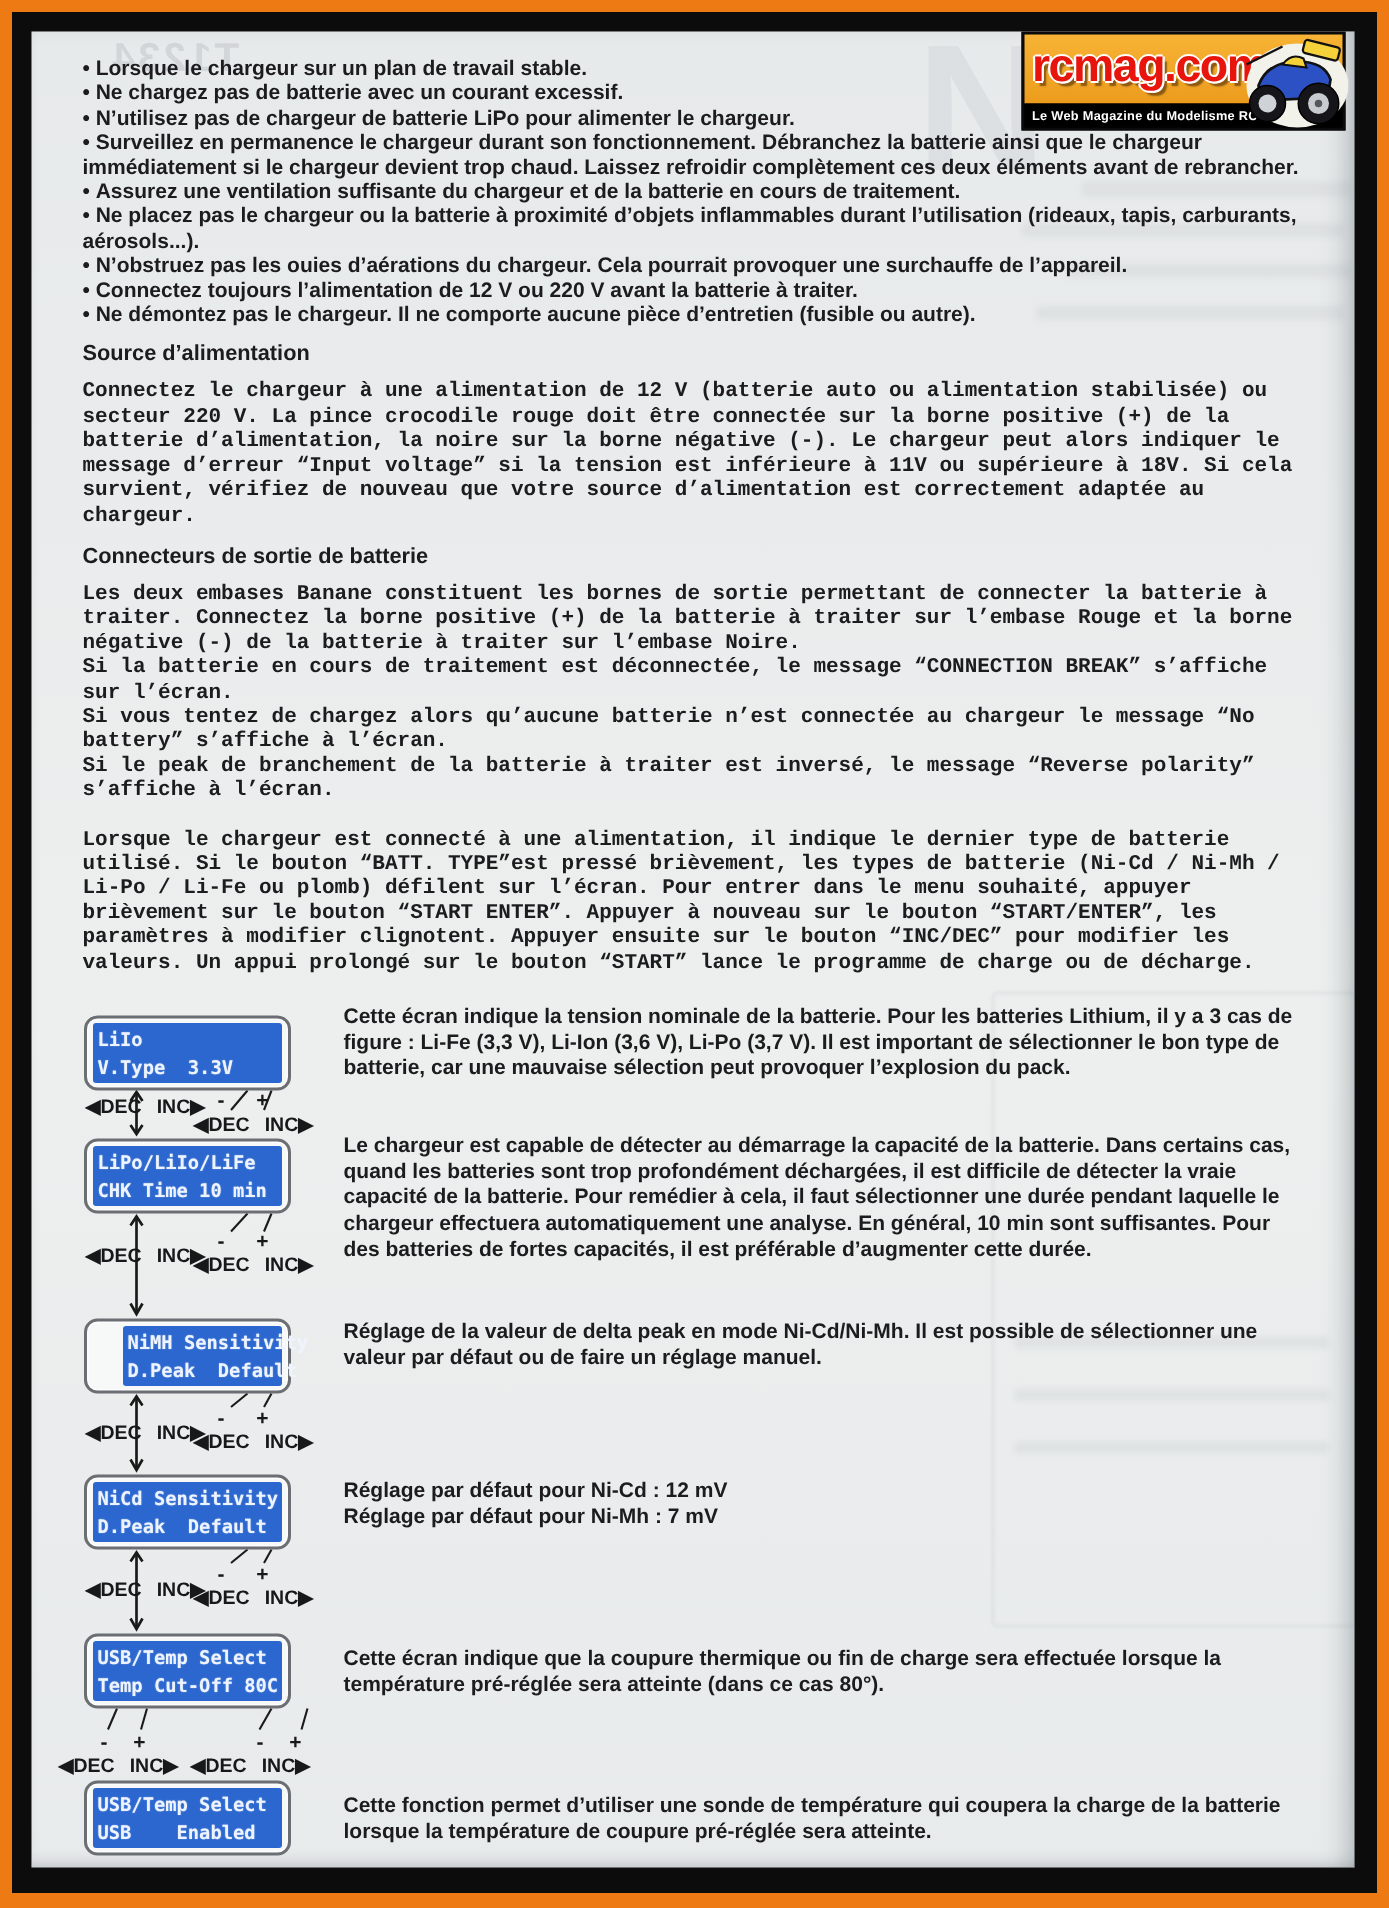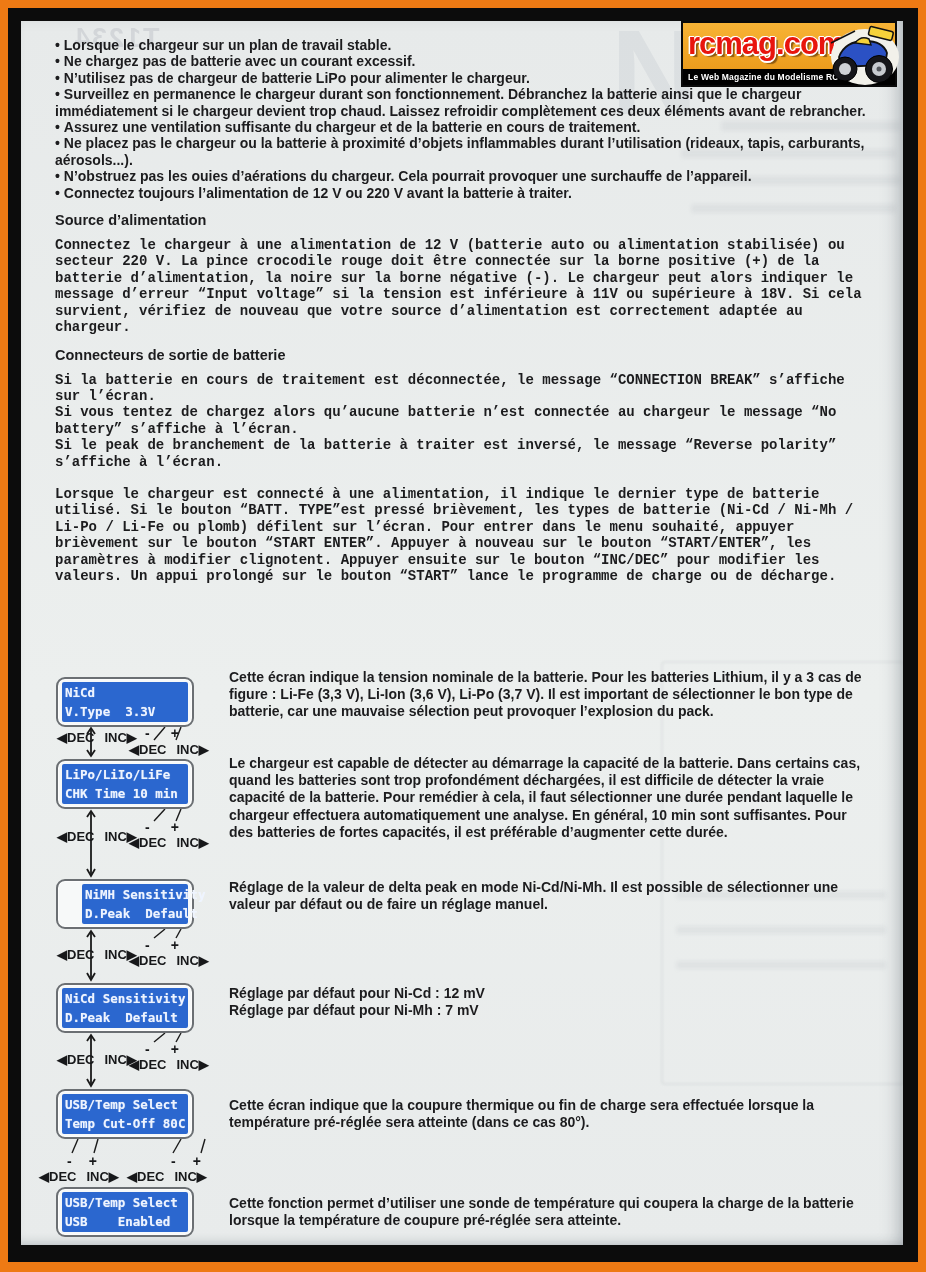--- a/index.html
+++ b/index.html
@@ -90,26 +90,28 @@
 
       <div class="bullets">
         <p>Lorsque le chargeur sur un plan de travail stable.</p>
         <p>Ne chargez pas de batterie avec un courant excessif.</p>
         <p>N’utilisez pas de chargeur de batterie LiPo pour alimenter le chargeur.</p>
         <p>Surveillez en permanence le chargeur durant son fonctionnement. Débranchez la batterie ainsi que le chargeur immédiatement si le chargeur devient trop chaud. Laissez refroidir complètement ces deux éléments avant de rebrancher.</p>
         <p>Assurez une ventilation suffisante du chargeur et de la batterie en cours de traitement.</p>
         <p>Ne placez pas le chargeur ou la batterie à proximité d’objets inflammables durant l’utilisation (rideaux, tapis, carburants, aérosols...).</p>
         <p>N’obstruez pas les ouies d’aérations du chargeur. Cela pourrait provoquer une surchauffe de l’appareil.</p>
         <p>Connectez toujours l’alimentation de 12 V ou 220 V avant la batterie à traiter.</p>
+        <p>Ne démontez pas le chargeur. Il ne comporte aucune pièce d’entretien (fusible ou autre).</p>
       </div>
 
       <h3 class="hd">Source d’alimentation</h3>
       <p class="para">Connectez le chargeur à une alimentation de 12 V (batterie auto ou alimentation stabilisée) ou secteur 220 V. La pince crocodile rouge doit être connectée sur la borne positive (+) de la batterie d’alimentation, la noire sur la borne négative (-). Le chargeur peut alors indiquer le message d’erreur “Input voltage” si la tension est inférieure à 11V ou supérieure à 18V. Si cela survient, vérifiez de nouveau que votre source d’alimentation est correctement adaptée au chargeur.</p>
 
       <h3 class="hd">Connecteurs de sortie de batterie</h3>
+      <p class="para">Les deux embases Banane constituent les bornes de sortie permettant de connecter la batterie à traiter. Connectez la borne positive (+) de la batterie à traiter sur l’embase Rouge et la borne négative (-) de la batterie à traiter sur l’embase Noire.</p>
       <p class="para">Si la batterie en cours de traitement est déconnectée, le message “CONNECTION BREAK” s’affiche sur l’écran.</p>
       <p class="para">Si vous tentez de chargez alors qu’aucune batterie n’est connectée au chargeur le message “No battery” s’affiche à l’écran.</p>
       <p class="para">Si le peak de branchement de la batterie à traiter est inversé, le message “Reverse polarity” s’affiche à l’écran.</p>
       <p class="para gap">Lorsque le chargeur est connecté à une alimentation, il indique le dernier type de batterie utilisé. Si le bouton “BATT. TYPE”est pressé brièvement, les types de batterie (Ni-Cd / Ni-Mh / Li-Po / Li-Fe ou plomb) défilent sur l’écran. Pour entrer dans le menu souhaité, appuyer brièvement sur le bouton “START ENTER”. Appuyer à nouveau sur le bouton “START/ENTER”, les paramètres à modifier clignotent. Appuyer ensuite sur le bouton “INC/DEC” pour modifier les valeurs. Un appui prolongé sur le bouton “START” lance le programme de charge ou de décharge.</p>
     </div>
 
     <div class="screens">
 
       <svg class="overlay" width="884" height="585" viewBox="0 0 884 585">
         <g stroke="#1a1a1a" stroke-width="1.8" fill="none">
@@ -137,21 +139,21 @@
               <line x1="160" y1="366" x2="155" y2="375"></line>
           <line x1="57" y1="472" x2="51" y2="486"></line> 
               <line x1="77" y1="472" x2="73" y2="486"></line>
           <line x1="160" y1="472" x2="152" y2="486"></line> 
               <line x1="184" y1="472" x2="180" y2="486"></line>
         </g>
       </svg>
 
       <div class="lcd" style="left:35px;top:10px;">
         <div class="lcd-inner">
-          <span class="lcd-line">NiCd</span>
+          <span class="lcd-line">LiIo</span>
           <span class="lcd-line">V.Type  3.3V</span>
         </div>
       </div>
       <div class="ctl pair" style="left:36px;top:63px;">
         <span>◀DEC</span>
             <span class="gp"></span>
         <span>INC▶</span>
       </div>
       <div class="ctl mp" style="left:124px;top:58px;width:34px;">
         <span>-</span>

